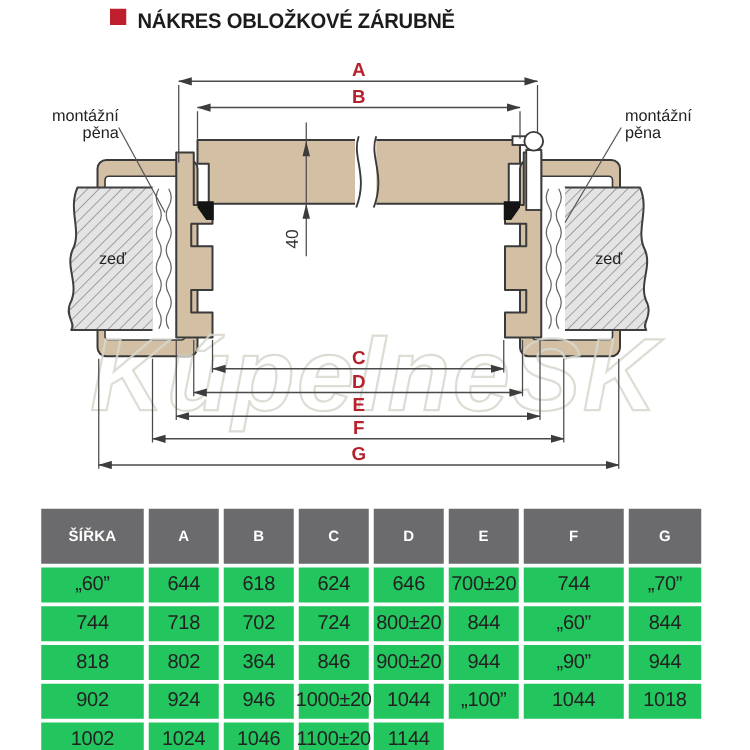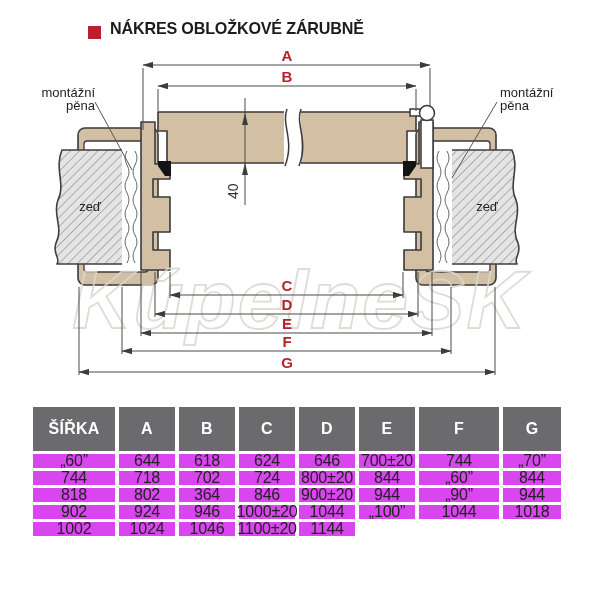--- a/index.html
+++ b/index.html
@@ -1,41 +1,41 @@
 <!DOCTYPE html>
 <html><head>
 <meta charset="utf-8">
 <style>
   html,body{margin:0;padding:0;}
   body{
     width:600px;height:600px;position:relative;background:#ffffff;
     font-family:"Liberation Sans","DejaVu Sans",sans-serif;
     -webkit-font-smoothing:antialiased;
   }
-  .page-title-row{position:absolute;left:88px;top:19px;display:flex;align-items:flex-end;gap:9px;}
+  .page-title-row{position:absolute;left:88px;top:7px;display:flex;align-items:flex-start;gap:9px;}
   .title-bullet{width:13px;height:13px;background:#be1e2d;flex:0 0 auto;}
   .page-title{
     font-size:17px;font-weight:bold;color:#1c1c1c;letter-spacing:-0.2px;
     transform:scaleX(0.95);transform-origin:left center;white-space:nowrap;
   }
   svg{position:absolute;left:0;top:0;}
   .size-table{
     position:absolute;left:33px;top:407px;
     display:grid;
     grid-template-columns:82px 56px 56px 56px 56px 56px 80px 58px;
     column-gap:4px;row-gap:3px;
   }
   .th{
-    background:#6b6b6d;color:#ffffff;font-weight:bold;font-size:16px;
+    background:#6b6b6d;color:#ffffff;font-weight:bold;font-size:12px;
     height:44px;display:flex;align-items:center;justify-content:center;
     transform-origin:center;letter-spacing:0.2px;
   }
   .td{
-    background:#d946ef;color:#222222;font-size:16px;
-    height:14px;display:flex;align-items:center;justify-content:center;
+    background:#22c55e;color:#222222;font-size:16px;
+    height:28px;display:flex;align-items:center;justify-content:center;
     letter-spacing:-0.2px;
   }
 </style>
 </head>
 <body>
 
 <div class="page-title-row">
   <span class="title-bullet"></span>
   <span class="page-title">NÁKRES OBLOŽKOVÉ ZÁRUBNĚ</span>
 </div>

